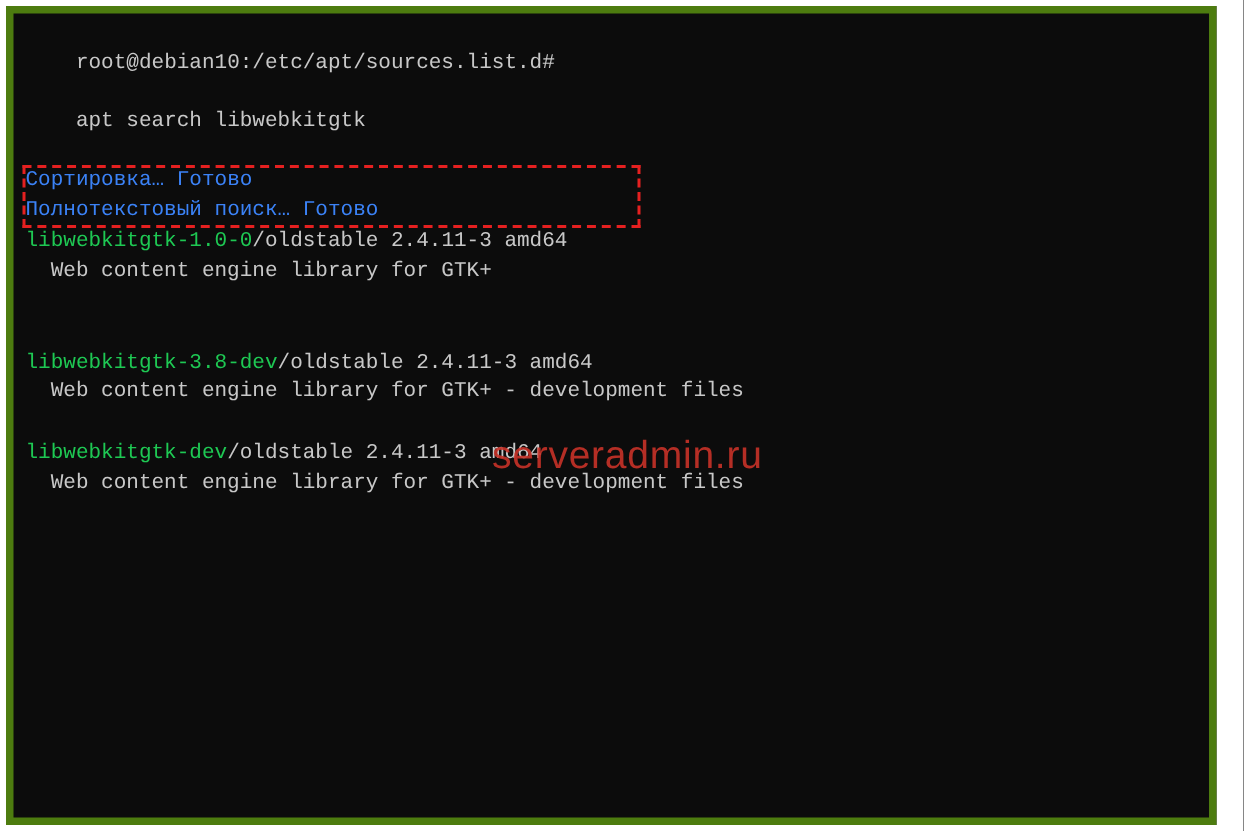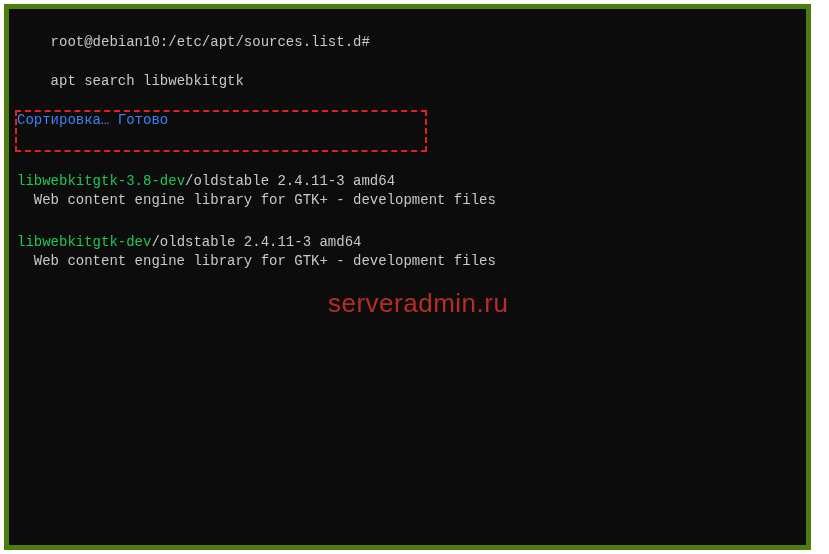--- a/index.html
+++ b/index.html
@@ -49,21 +49,26 @@
 
 <div class="terminal-frame">
 
   <div class="prompt-line">
     <span class="prompt-user">root@debian10:/etc/apt/sources.list.d#</span>
     <span> </span>
     <span class="cmd">apt search libwebkitgtk</span>
   </div>
 
   <div class="status">Сортировка… Готово</div>
+  <div class="status">Полнотекстовый поиск… Готово</div>
 
+  <div class="entry">
+    <span class="pkg-name">libwebkitgtk-1.0-0</span><span class="pkg-meta">/oldstable 2.4.11-3 amd64</span>
+    <span class="pkg-desc">Web content engine library for GTK+</span>
+  </div>
   <div class="blank"></div>
 
   <div class="blank"></div>
 
   <div class="entry">
     <span class="pkg-name">libwebkitgtk-3.8-dev</span><span class="pkg-meta">/oldstable 2.4.11-3 amd64</span>
     <span class="pkg-desc">Web content engine library for GTK+ - development files</span>
   </div>
   <div class="blank"></div>
 

